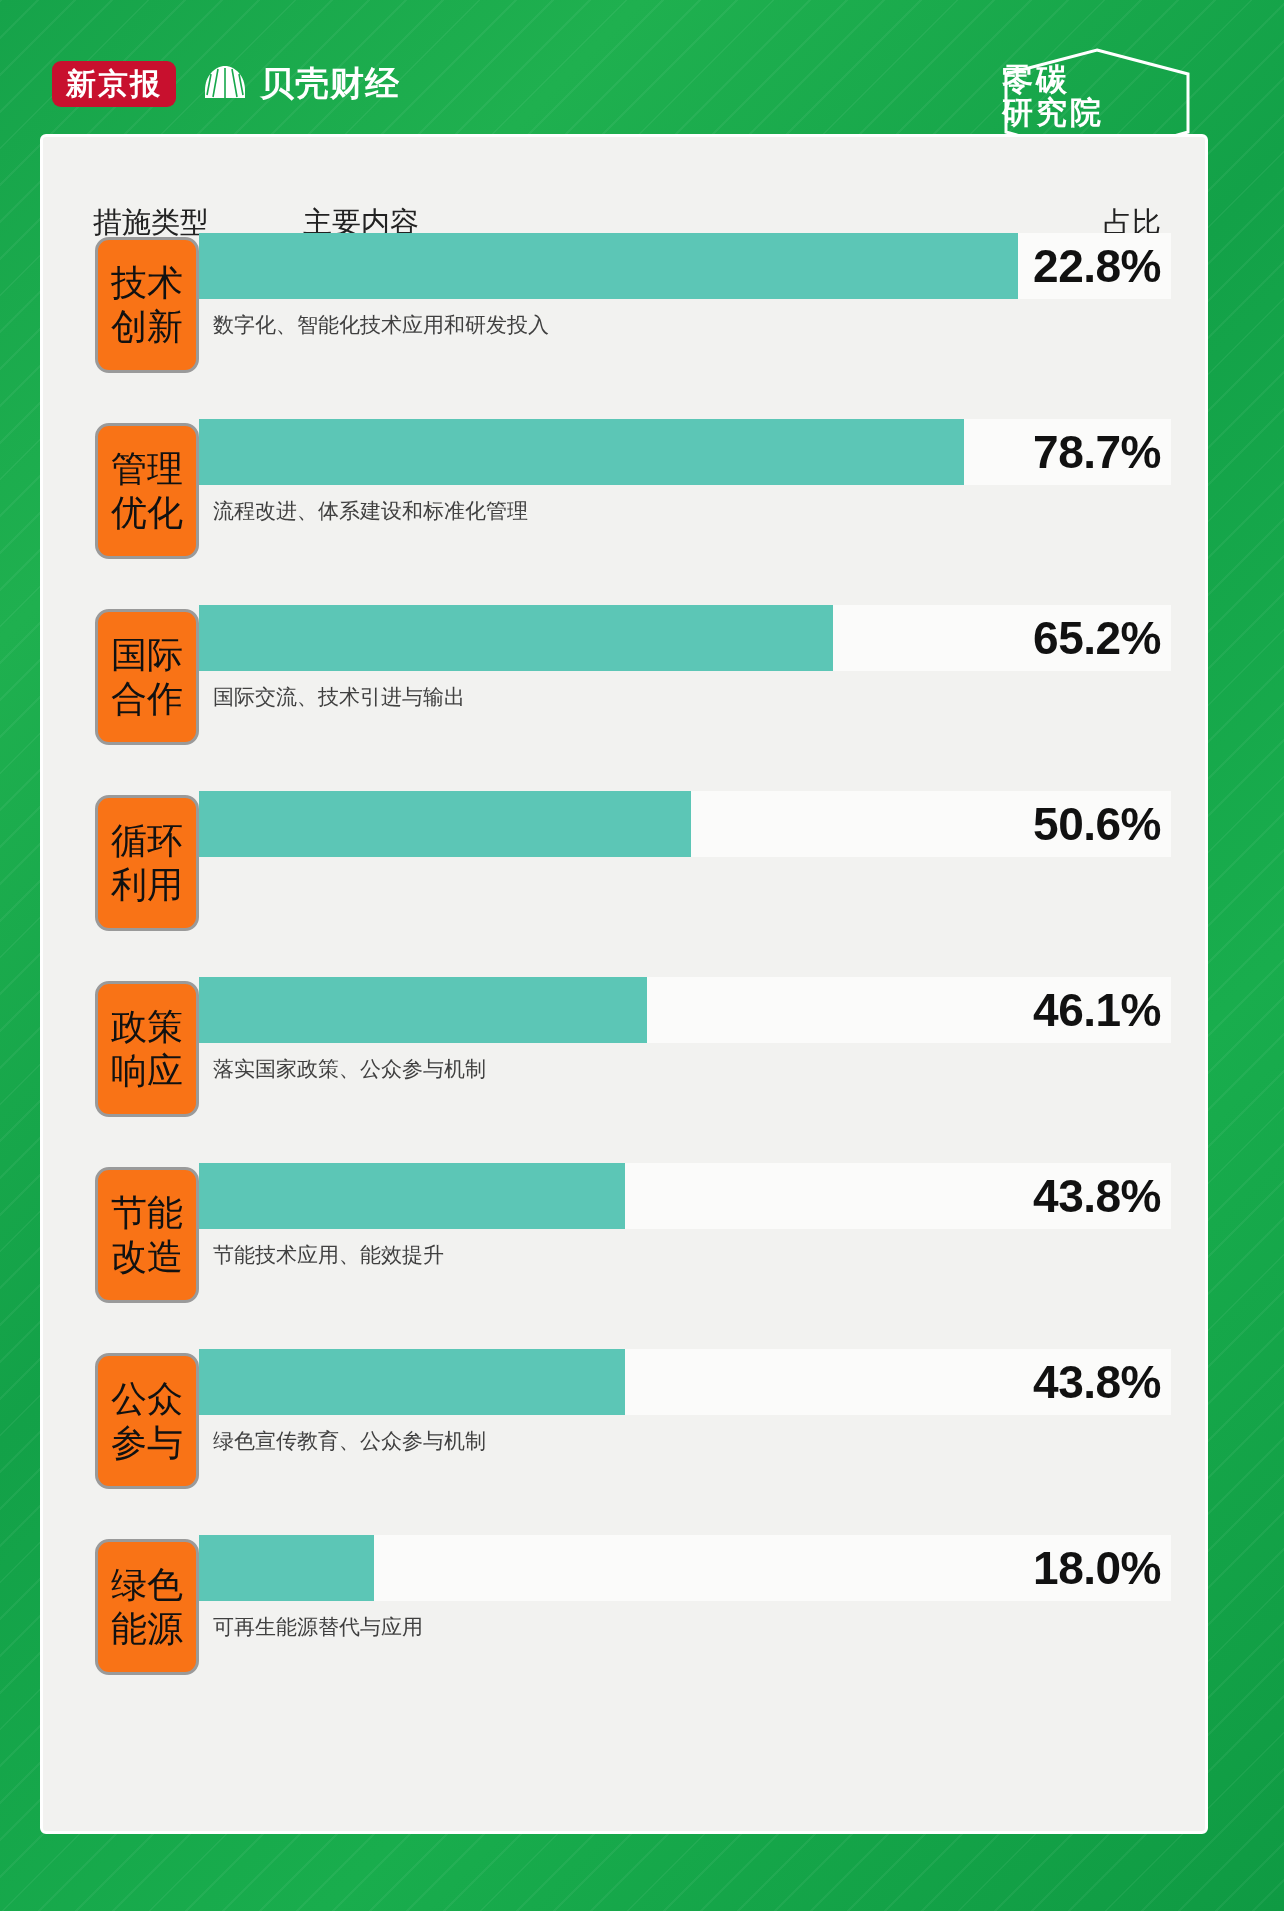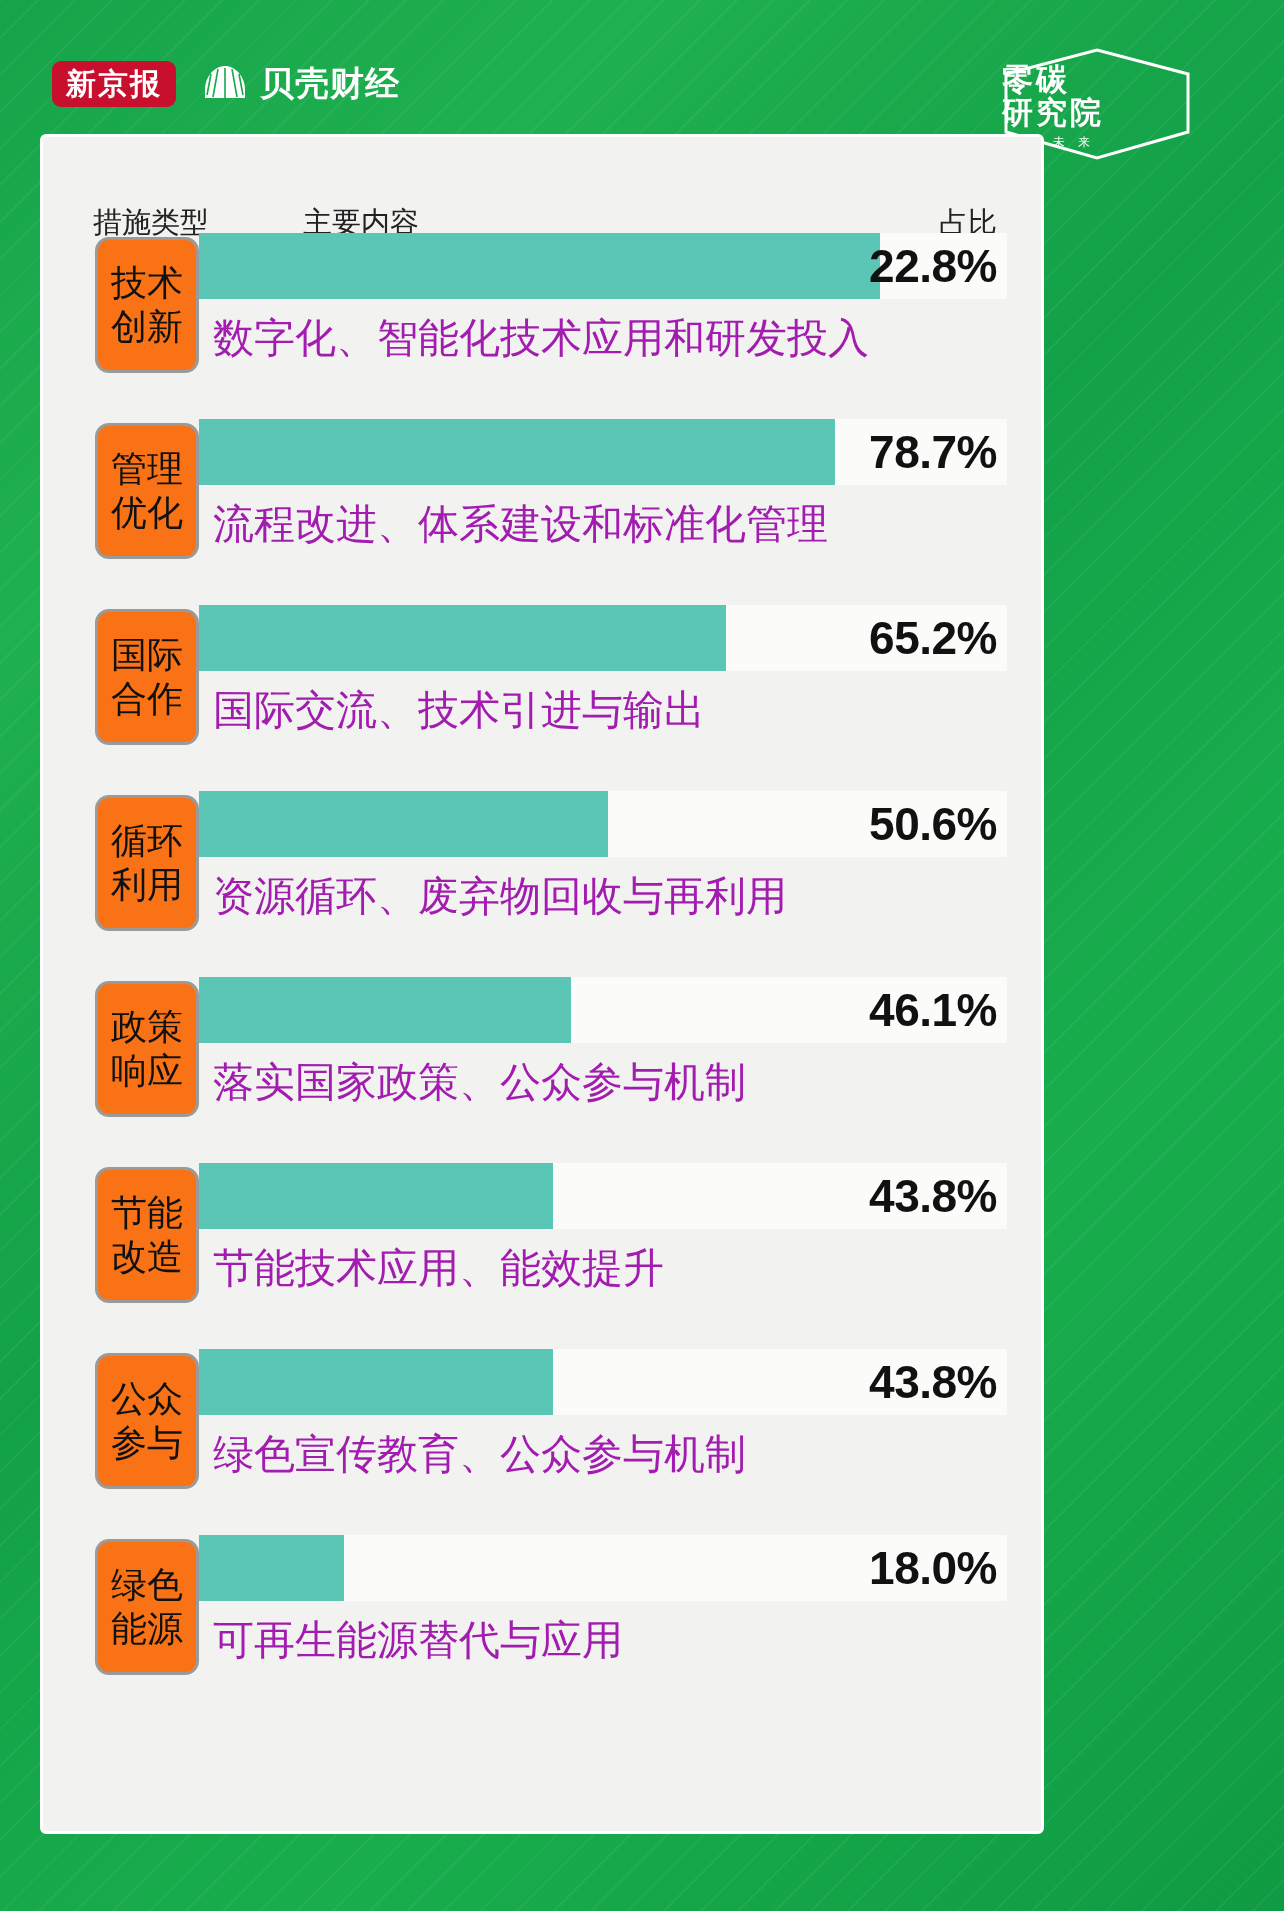--- a/index.html
+++ b/index.html
@@ -87,21 +87,21 @@
   .logo-right .lt3 {
     font-size: 12px;
     letter-spacing: 5px;
     margin-top: 4px;
   }
 
   .card {
     position: absolute;
     left: 40px;
     top: 134px;
-    width: 1004px;
+    width: 1168px;
     height: 1700px;
     background: #f2f2f0;
     border: 3px solid #ffffff;
     border-radius: 6px;
     padding: 26px 34px 20px 34px;
   }
 
   .col-head {
     display: flex;
     align-items: baseline;
@@ -163,22 +163,22 @@
     font-size: 46px;
     font-weight: bold;
     color: #111;
     z-index: 4;
     letter-spacing: -0.5px;
   }
   .row .desc {
     position: absolute;
     left: 136px;
     top: 86px;
-    font-size: 41px;
-    color: #a21caf;
+    font-size: 21px;
+    color: #404040;
     z-index: 3;
   }
 </style>
 </head>
 <body>
 
 <div class="bg-stripes"></div>
 
 <div class="header">
   <div class="brand-box">新京报</div>
@@ -243,21 +243,20 @@
       </div>
       <div class="row">
         <div class="bar-track" style="background: rgb(251, 251, 250);">
           <div class="bar-fill" style="width: 50.6%; background: rgb(92, 198, 182);"></div>
         </div>
         <div class="badge">
           <div>循环</div>
           <div>利用</div>
         </div>
         <div class="pct">50.6%</div>
-        <div class="desc">资源循环、废弃物回收与再利用</div>
       </div>
       <div class="row">
         <div class="bar-track" style="background: rgb(251, 251, 250);">
           <div class="bar-fill" style="width: 46.1%; background: rgb(92, 198, 182);"></div>
         </div>
         <div class="badge">
           <div>政策</div>
           <div>响应</div>
         </div>
         <div class="pct">46.1%</div>

